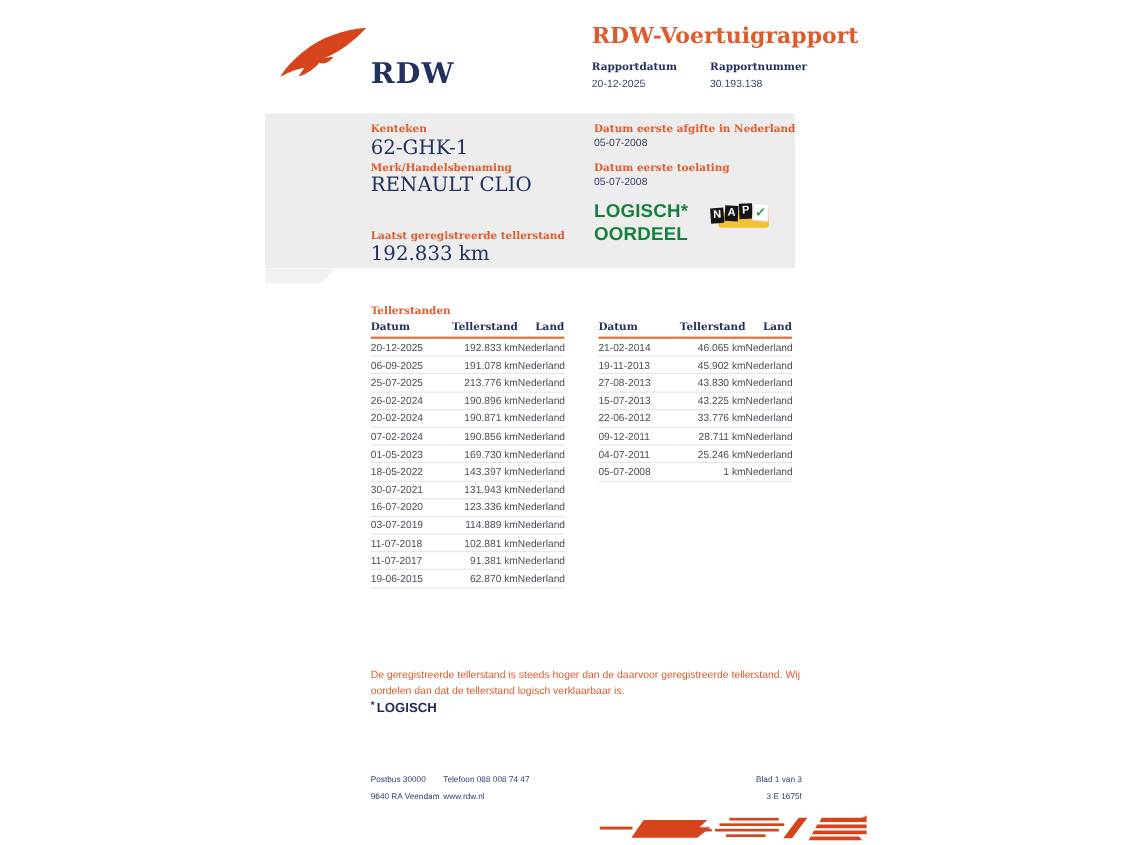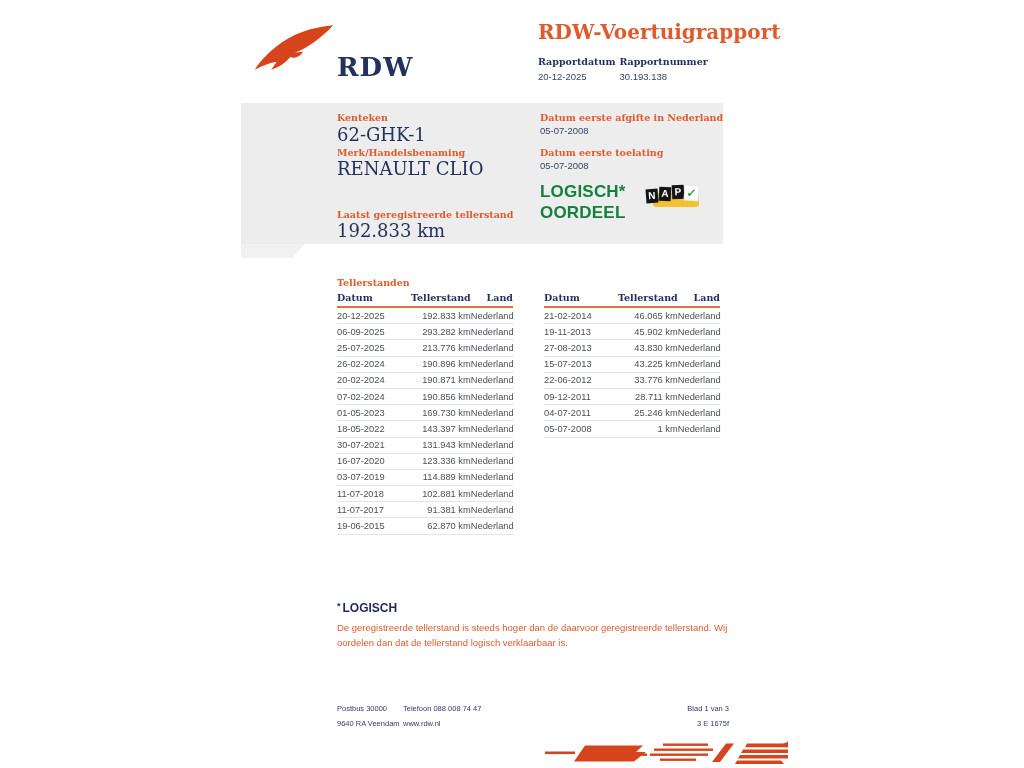--- a/index.html
+++ b/index.html
@@ -5,21 +5,21 @@
   html,body{margin:0;padding:0;background:#ffffff;}
   #page{position:relative;width:1024px;height:768px;background:#ffffff;overflow:hidden;
         font-family:"Liberation Sans",sans-serif;}
 
   
   #logo-wing{position:absolute;left:253px;top:24px;width:82px;height:48px;}
   #logo-text{position:absolute;left:337px;top:16px;font-family:"DejaVu Serif",serif;
              font-size:26px;font-weight:bold;color:#22315E;letter-spacing:1px;margin-top:36px;}
   #doc-title{position:absolute;left:538px;top:20px;font-family:"DejaVu Serif",serif;
              font-size:20px;font-weight:bold;color:#DD5B2C;}
-  #report-meta{position:absolute;left:538px;top:56px;display:flex;gap:4px;}
+  #report-meta{position:absolute;left:538px;top:56px;display:flex;gap:30px;}
   .meta-label{font-family:"DejaVu Serif",serif;font-weight:bold;font-size:9.5px;color:#22315E;}
   .meta-value{font-size:9.5px;color:#3A4468;margin-top:4px;}
 
   
   #vehicle-box{position:absolute;left:241px;top:103px;width:482px;height:141px;background:#EDEDED;}
   #vehicle-box-tab{position:absolute;left:241px;top:244px;width:64px;height:14px;background:#F1F1F1;
                    clip-path:polygon(0 0,100% 0,calc(100% - 13px) 100%,0 100%);}
   .field-label{font-family:"DejaVu Serif",serif;font-weight:bold;font-size:9.5px;color:#DD5B2C;}
   .field-value-big{font-family:"DejaVu Serif",serif;font-size:18px;color:#22315E;}
   .field-value-sm{font-size:9.5px;color:#3A4468;}
@@ -134,21 +134,21 @@
       </tr>
     </thead>
     <tbody>
         <tr>
           <td>20-12-2025</td>
           <td>192.833 km</td>
           <td>Nederland</td>
         </tr>
         <tr>
           <td>06-09-2025</td>
-          <td>293.282 km</td>
+          <td>191.078 km</td>
           <td>Nederland</td>
         </tr>
         <tr>
           <td>25-07-2025</td>
           <td>213.776 km</td>
           <td>Nederland</td>
         </tr>
         <tr>
           <td>26-02-2024</td>
           <td>190.896 km</td>
@@ -253,22 +253,22 @@
         </tr>
         <tr>
           <td>05-07-2008</td>
           <td>1 km</td>
           <td>Nederland</td>
         </tr>
       </tbody>
   </table>
 
   <div id="footnote">
+    <div id="footnote-text">De geregistreerde tellerstand is steeds hoger dan de daarvoor geregistreerde tellerstand. Wij oordelen dan dat de tellerstand logisch verklaarbaar is.</div>
     <div id="footnote-title"><span class="ast">*</span><span>LOGISCH</span></div>
-    <div id="footnote-text">De geregistreerde tellerstand is steeds hoger dan de daarvoor geregistreerde tellerstand. Wij oordelen dan dat de tellerstand logisch verklaarbaar is.</div>
   </div>
 
   <div id="footer-address" class="footer-text">
     <div>Postbus 30000</div>
     <div>9640 RA Veendam</div>
   </div>
   <div id="footer-contact" class="footer-text">
     <div>Telefoon 088 008 74 47</div>
     <div>www.rdw.nl</div>
   </div>

